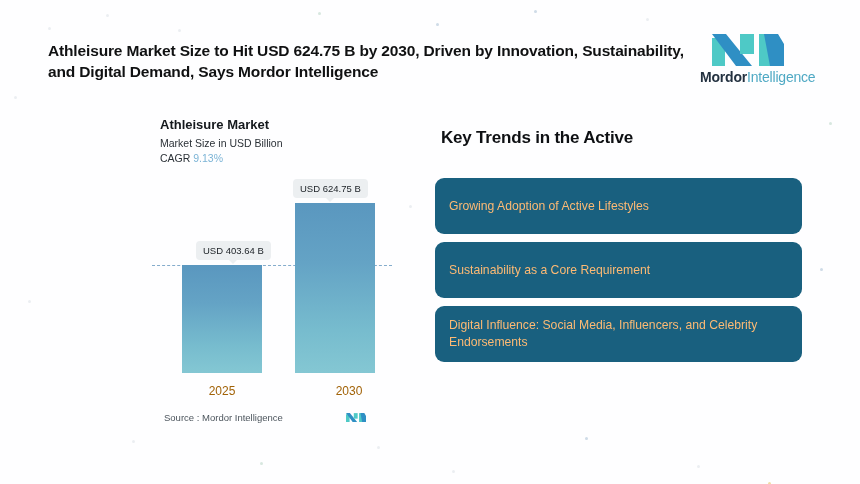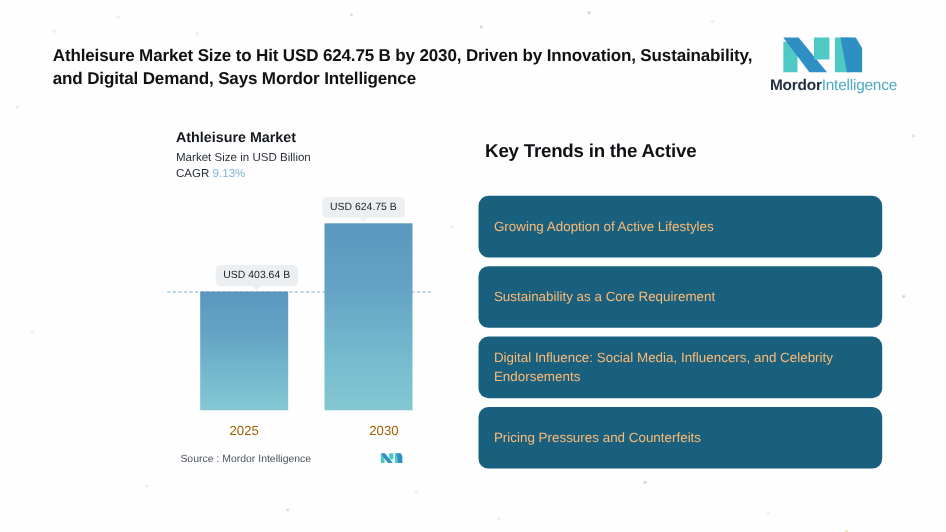--- a/index.html
+++ b/index.html
@@ -276,16 +276,15 @@
       <polygon points="52,4 66,4 72,14 72,36 58,36" fill="#2f8fc4"></polygon>
     </svg>
   </div>
 
   <div class="trends-title">Key Trends in the Active</div>
 
   <div class="cards">
     <div class="card">Growing Adoption of Active Lifestyles</div>
     <div class="card">Sustainability as a Core Requirement</div>
     <div class="card">Digital Influence: Social Media, Influencers, and Celebrity Endorsements</div>
-    <div class="card">Pricing Pressures and Counterfeits</div>
   </div>
 
 </div>
 
 </body></html>

